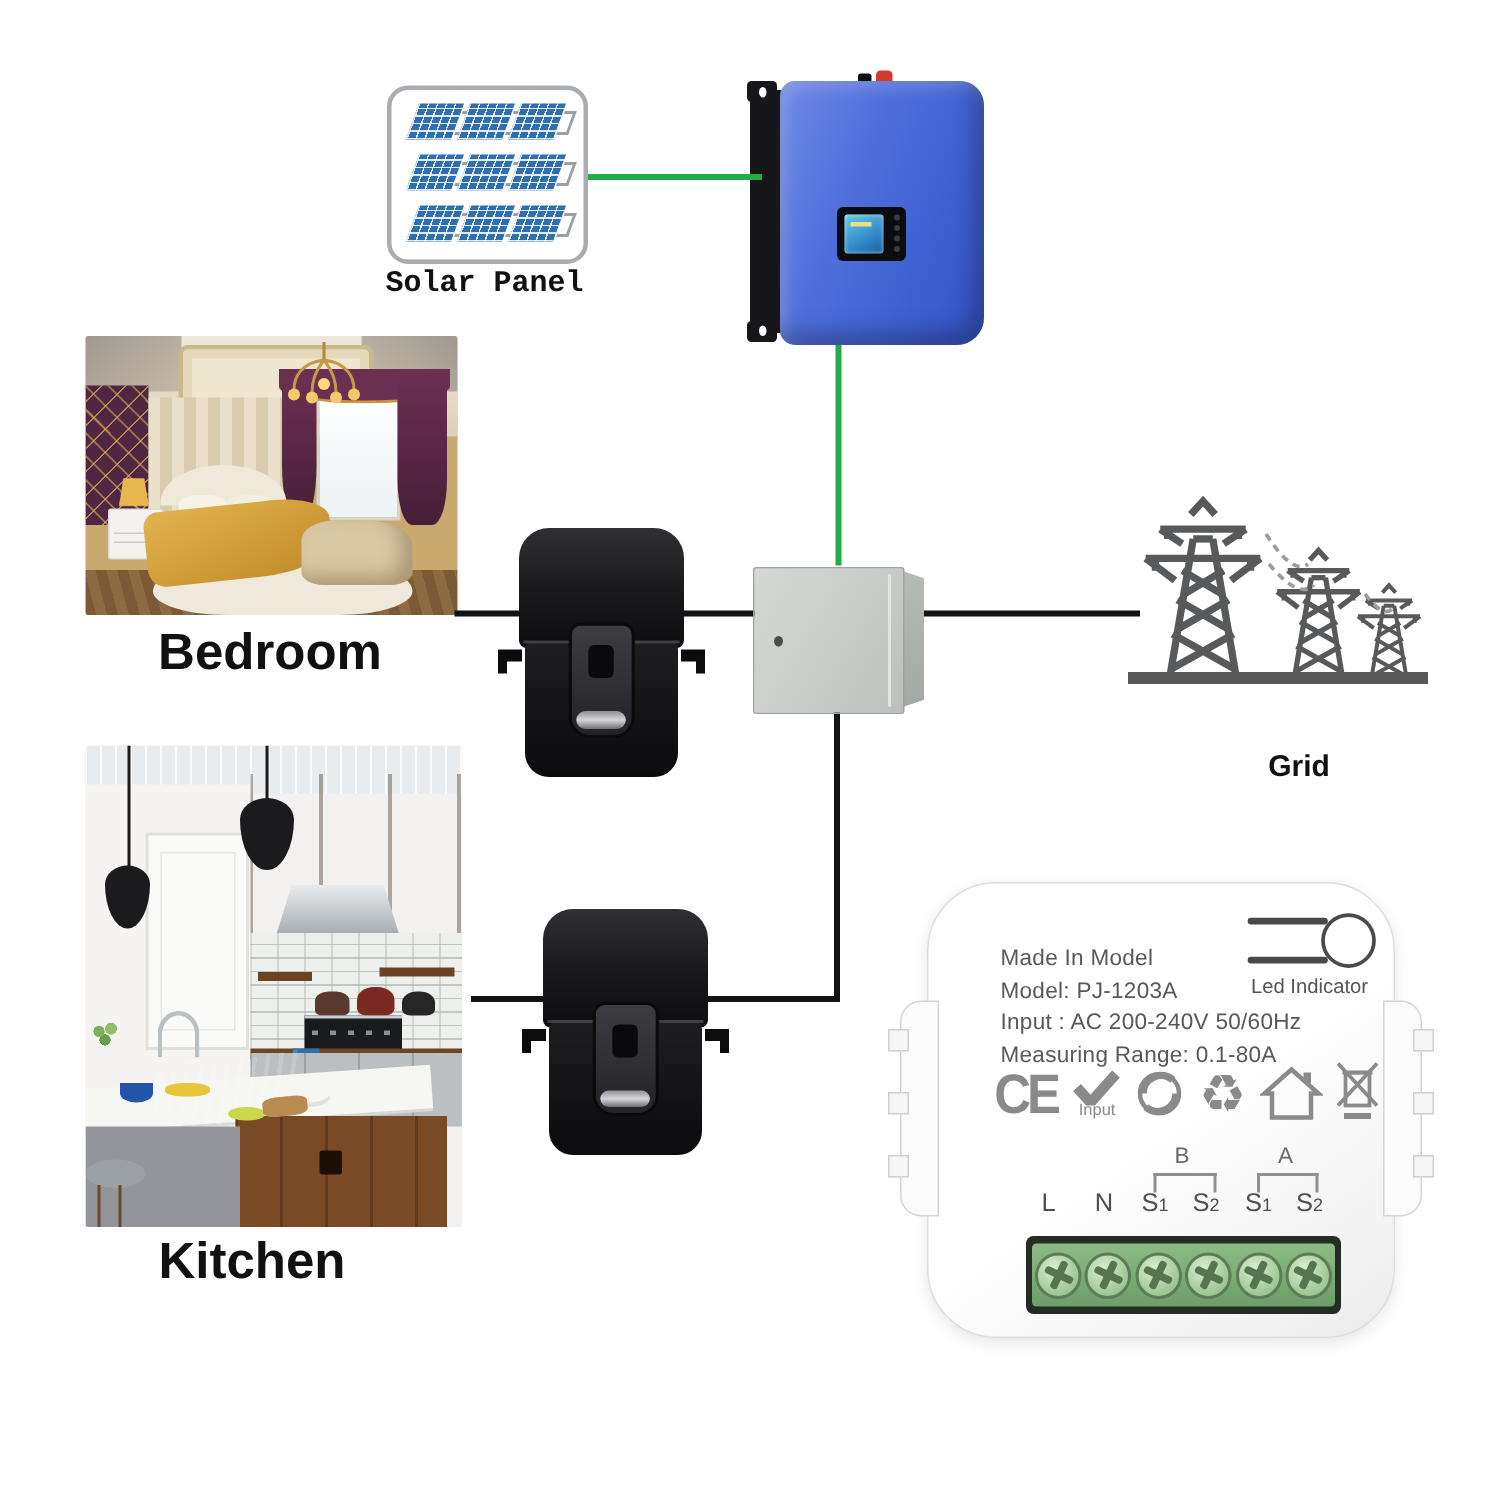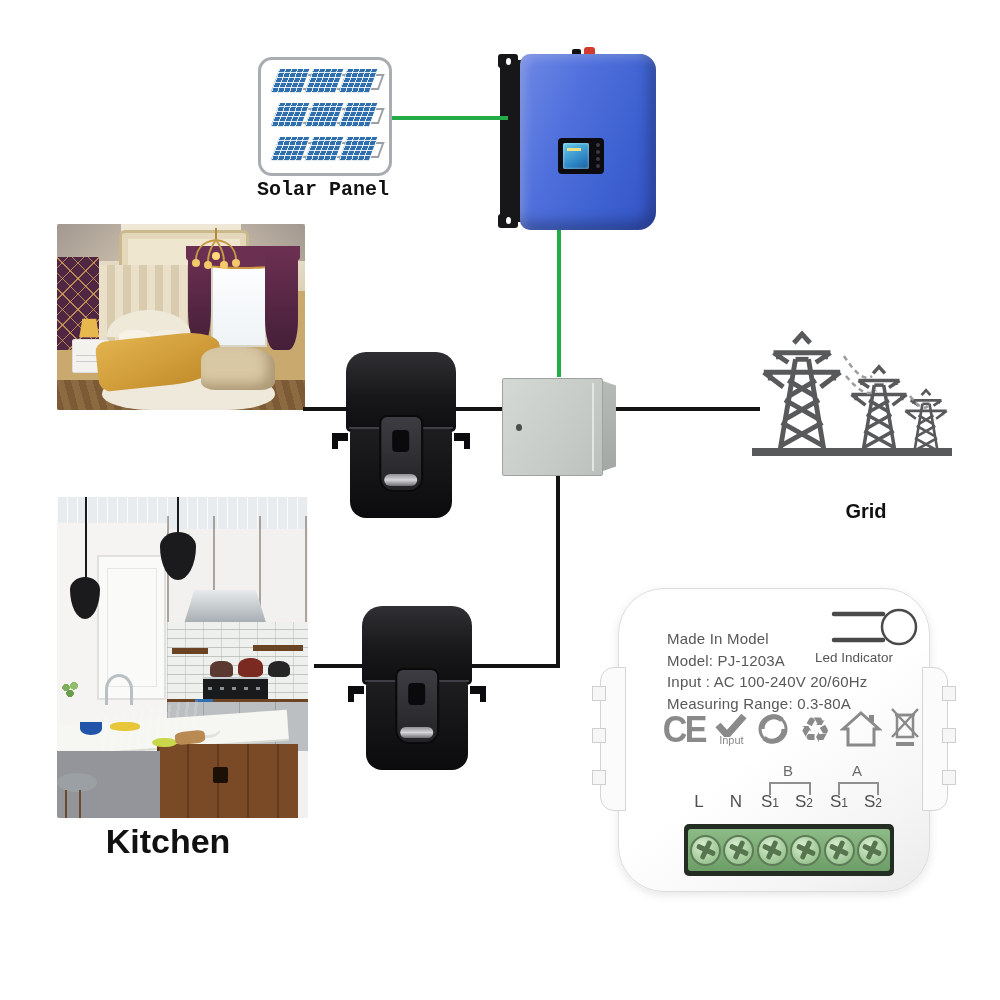--- a/index.html
+++ b/index.html
@@ -172,21 +172,21 @@
   .meter{left:618px;top:588px;width:310px;height:302px;border-radius:46px;z-index:2;
       background:linear-gradient(145deg,#ffffff 50%,#f4f4f4 82%,#ebebeb);
       border:1px solid #ddd;box-shadow:0 3px 10px rgba(0,0,0,.10);}
   .flange{position:absolute;width:24px;height:142px;background:#fbfbfb;border:1px solid #d5d5d5;top:78px;}
   .flange.l{left:-19px;border-radius:14px 0 0 14px;}
   .flange.r{right:-19px;border-radius:0 14px 14px 0;}
   .ftab{position:absolute;width:12px;height:13px;background:#f6f6f6;border:1px solid #cfcfcf;}
   .flange.l .ftab{left:-9px;}
   .flange.r .ftab{right:-9px;}
   .m-text{position:absolute;left:48px;top:39px;font-size:15px;line-height:21.5px;color:#585858;letter-spacing:.2px;}
-  .m-led-label{position:absolute;left:196px;top:61px;width:116px;font-size:13.5px;color:#555;}
+  .m-led-label{position:absolute;left:196px;top:61px;width:116px;text-align:center;font-size:13.5px;color:#555;}
   .m-icons{position:absolute;left:42px;top:115px;height:50px;display:flex;align-items:center;gap:9px;color:#8a8a8a;}
   .ce{font-size:37px;font-weight:bold;letter-spacing:-3px;transform:scaleX(.92);line-height:1;}
   .rohs{display:flex;flex-direction:column;align-items:center;line-height:1;}
   .rohs .txt{font-size:11px;margin-top:-2px;}
   .recy{font-size:35px;line-height:1;}
   .m-group{position:absolute;width:38px;text-align:center;font-size:15px;color:#6a6a6a;top:173px;}
   .m-bracket{position:absolute;top:193px;height:11px;border:2px solid #8f8f8f;border-bottom:none;}
   .m-term{position:absolute;top:203px;width:32px;text-align:center;font-size:17px;color:#4f4f4f;}
   .tsub{font-size:12px;}
   .tblock{position:absolute;left:65px;top:235px;width:210px;height:52px;background:#232d23;border-radius:5px;}
@@ -277,20 +277,21 @@
         <path d="M30 2 V14" stroke="#b08a3a" stroke-width="2" fill="none"></path>
         <path d="M30 14 C14 16 10 26 10 34 M30 14 C46 16 50 26 50 34 M30 14 C24 22 22 28 22 36 M30 14 C36 22 38 28 38 36" stroke="#c49a46" stroke-width="2" fill="none"></path>
         <circle cx="10" cy="37" r="4" fill="#f4c96a"></circle>
           <circle cx="22" cy="39" r="4" fill="#f4c96a"></circle>
         <circle cx="38" cy="39" r="4" fill="#f4c96a"></circle>
           <circle cx="50" cy="37" r="4" fill="#f4c96a"></circle>
         <circle cx="30" cy="30" r="4" fill="#ffd87a"></circle>
       </svg>
     </div>
   </div>
+  <div class="lbl big" style="left:80px;top:416px;width:200px;">Bedroom</div>
 
   <div class="abs photo kitchen">
     <div class="kt-ceiling"></div>
     <div class="kt-wallL"></div>
     <div class="kt-door"></div>
     <div class="kt-cab-up"></div>
     <div class="kt-hood"></div>
     <div class="kt-tiles"></div>
     <div class="kt-shelf1"></div>
     <div class="kt-shelf2"></div>
@@ -371,22 +372,22 @@
     </div>
     <div class="flange r">
       <div class="ftab" style="top:18px;"></div>
       <div class="ftab" style="top:60px;"></div>
       <div class="ftab" style="top:102px;"></div>
     </div>
 
     <div class="m-text">
       <div>Made In Model</div>
       <div>Model: PJ-1203A</div>
-      <div>Input : AC 100-240V 20/60Hz</div>
-      <div>Measuring Range: 0.3-80A</div>
+      <div>Input : AC 200-240V 50/60Hz</div>
+      <div>Measuring Range: 0.1-80A</div>
     </div>
 
     <svg style="position:absolute;left:212px;top:17px;" width="90" height="46" viewBox="0 0 90 46">
       <path d="M3 8 H52" stroke="#4a4a4a" stroke-width="4.5" stroke-linecap="round" fill="none"></path>
       <path d="M3 34 H52" stroke="#4a4a4a" stroke-width="4.5" stroke-linecap="round" fill="none"></path>
       <circle cx="68" cy="21" r="17" stroke="#4a4a4a" stroke-width="2.5" fill="none"></circle>
     </svg>
     <div class="m-led-label">Led Indicator</div>
 
     <div class="m-icons">

